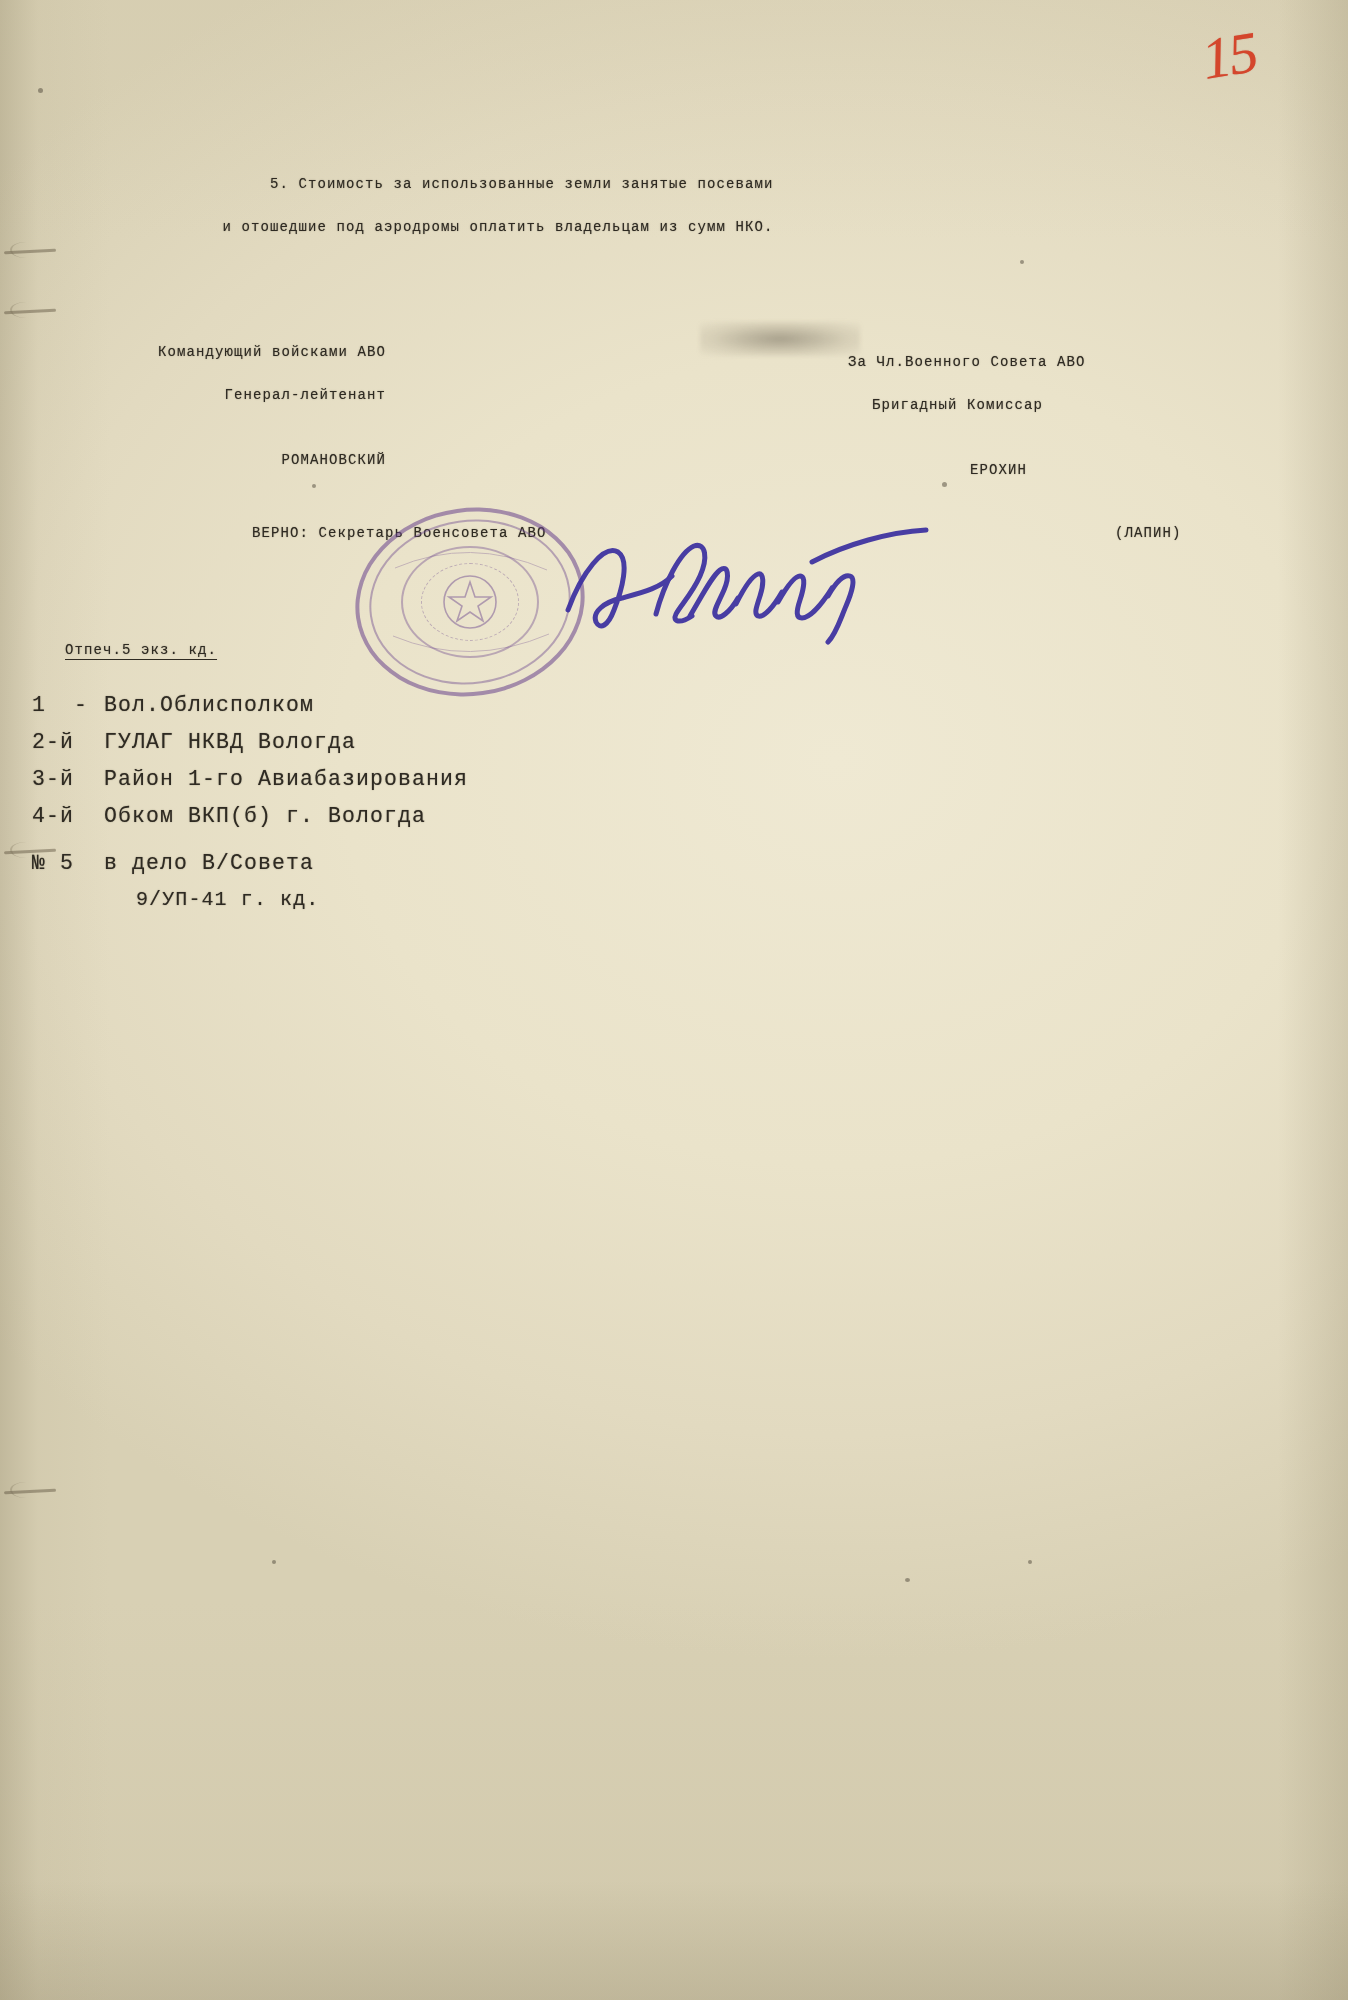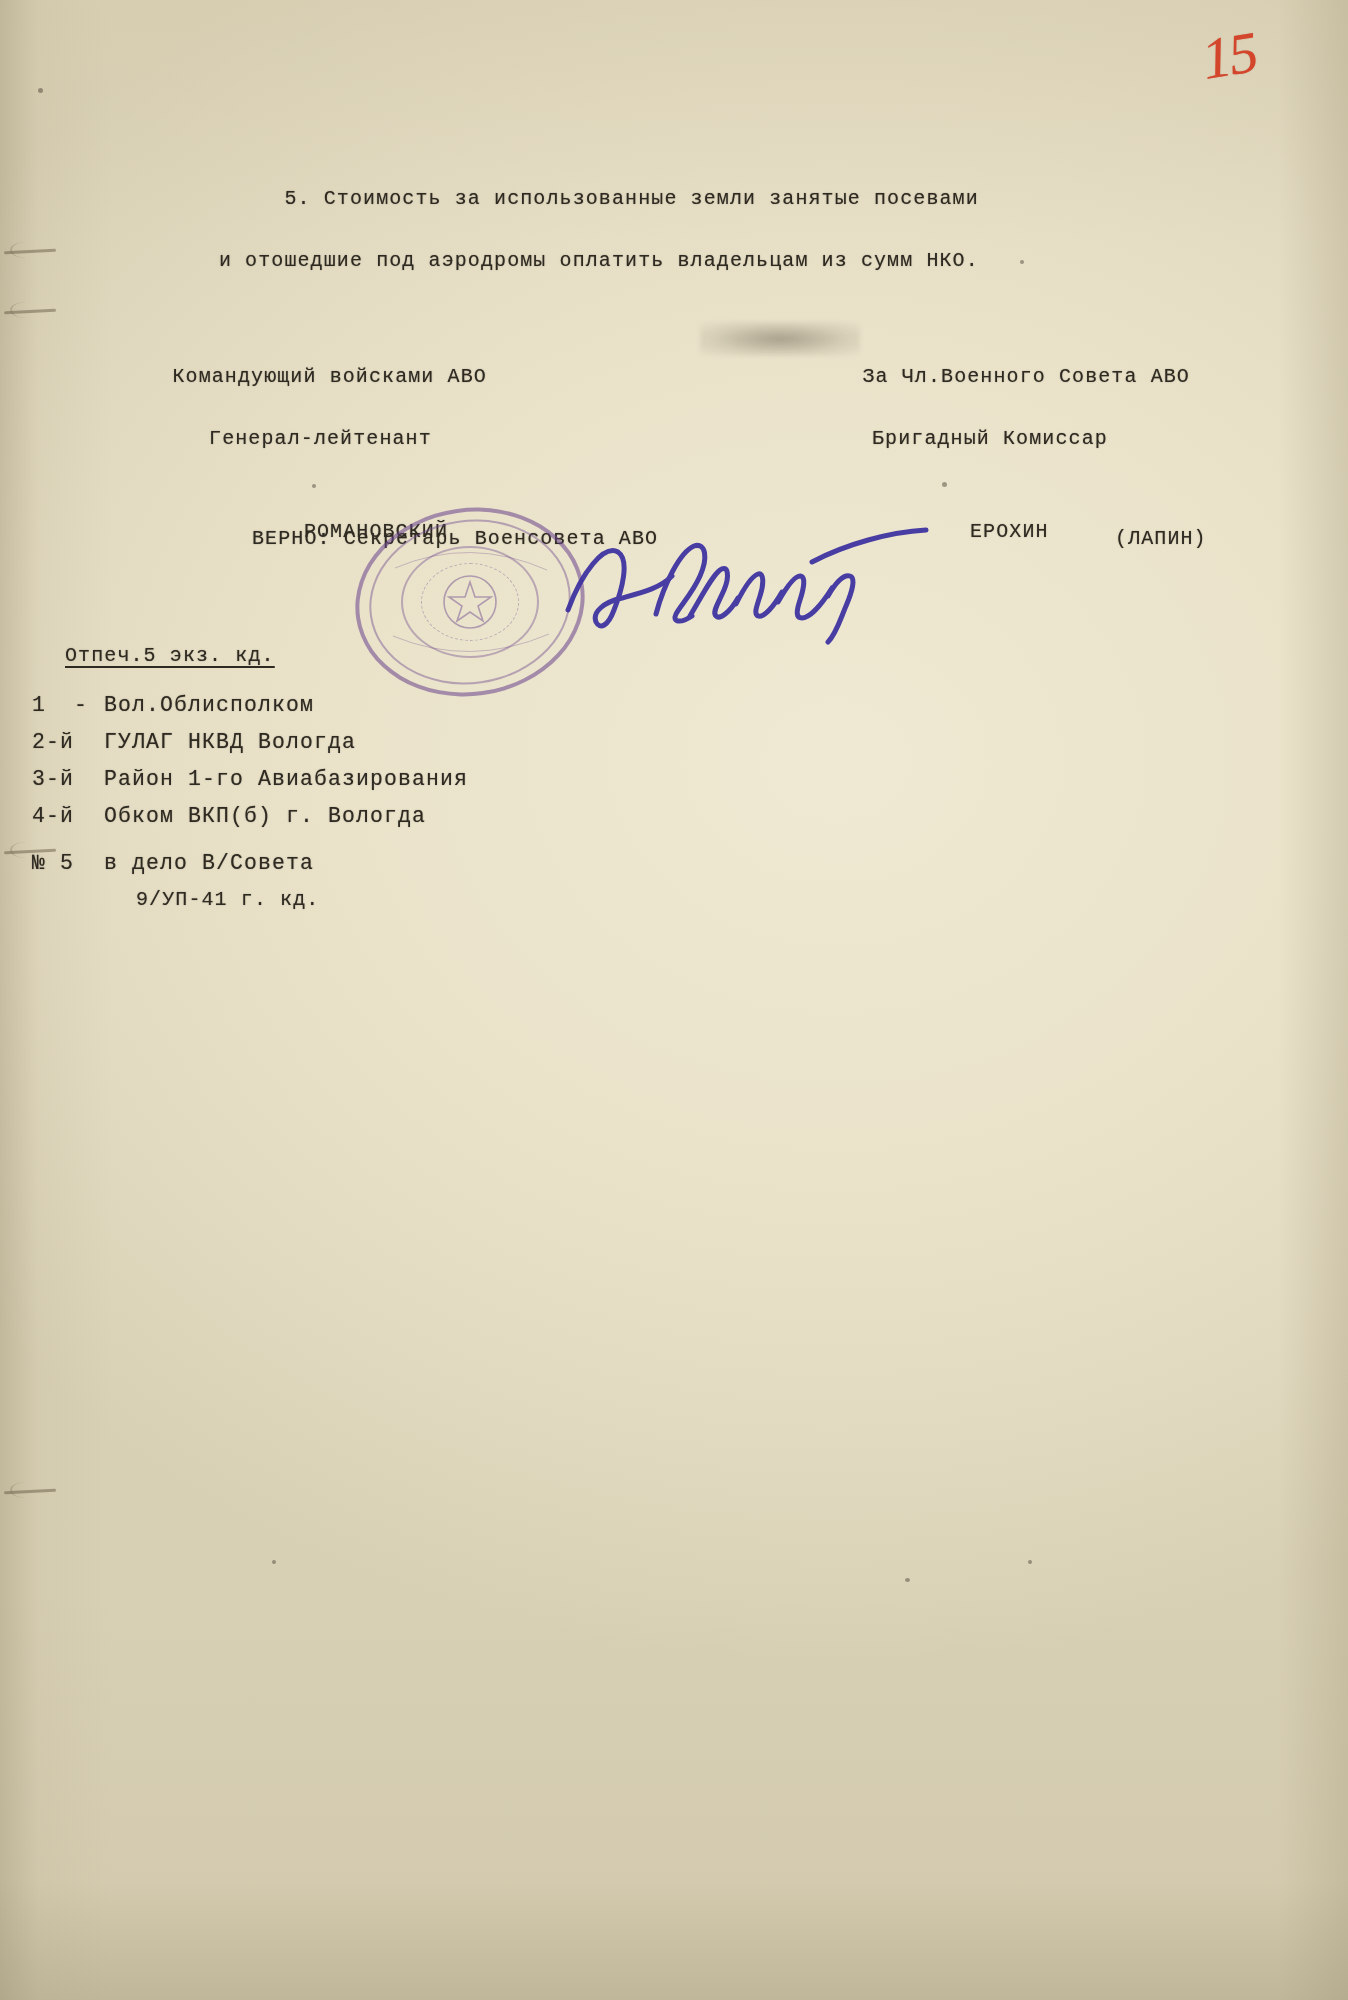--- a/index.html
+++ b/index.html
@@ -80,31 +80,31 @@
     transform: rotate(-9deg);
     font-style: italic;
     letter-spacing: -2px;
     text-shadow: 0 0 1px rgba(190,60,40,0.5);
   }
 
   .typed {
     position: absolute;
     color: #2e2a22;
     font-family: "Liberation Mono", monospace;
-    font-size: 20px;
+    font-size: 14px;
     letter-spacing: 1.1px;
     line-height: 1.55;
     white-space: pre;
     text-shadow: 0 0 1.2px rgba(60,52,40,0.55);
   }
 
   .para { left: 232px; top: 152px; }
   .para .l2 { margin-left: -72px; display: block; text-align: right; }
 
-  .sig-left { left: 120px; top: 330px; text-align: center; }
+  .sig-left { left: 120px; top: 320px; text-align: right; }
   .sig-left .r2 { display: block; margin-left: 34px; }
   .sig-left .r3 { display: block; margin-left: 145px; }
 
   .sig-right { left: 810px; top: 330px; }
   .sig-right .r2 { display: block; margin-left: 62px; }
   .sig-right .r3 { display: block; margin-left: 160px; }
 
   .verno { left: 252px; top: 523px; }
   .lapin { left: 1115px; top: 523px; }
 

